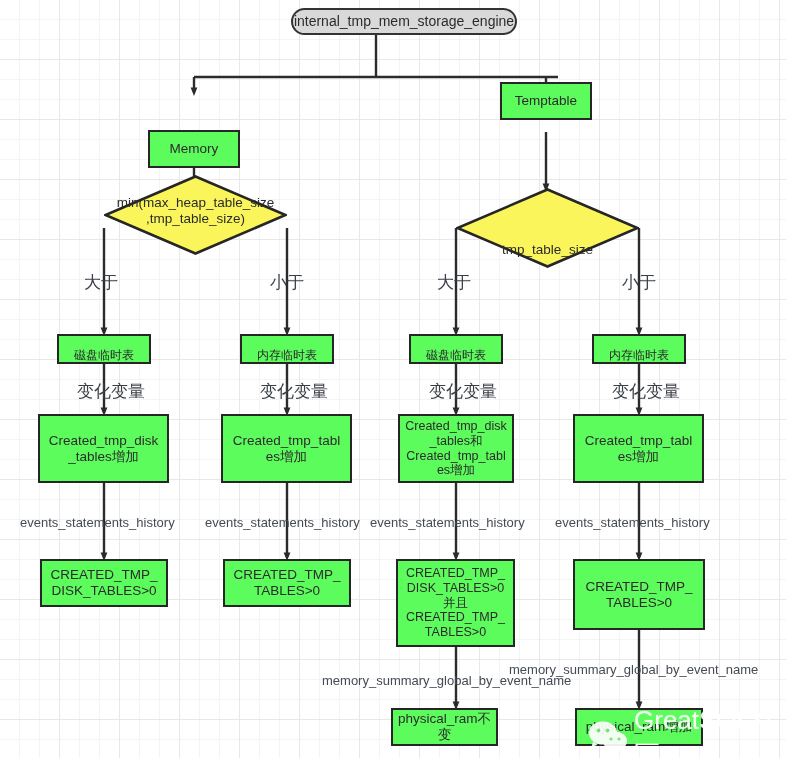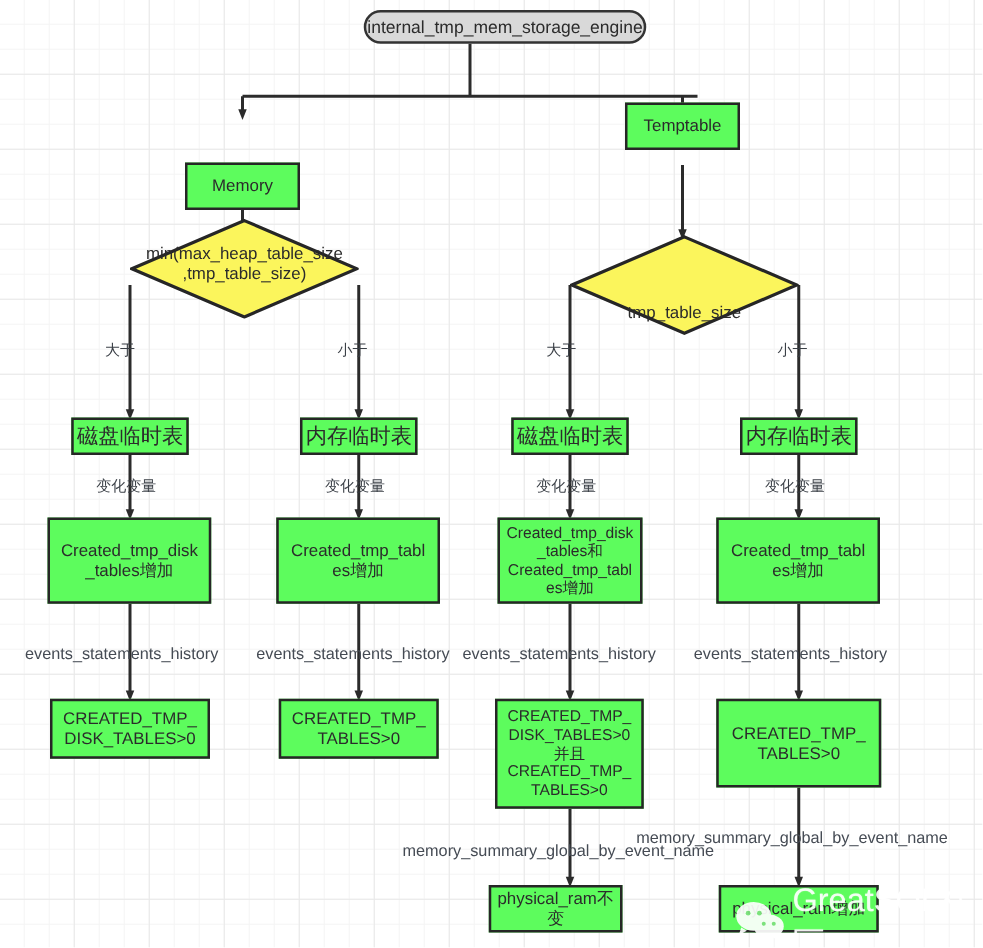--- a/index.html
+++ b/index.html
@@ -44,21 +44,21 @@
     background: #d9d9d9;
     border: 2px solid #333333;
     border-radius: 14px;
     font-size: 14px;
   }
   .node.green {
     background: #5dfc5d;
     border: 2.5px solid #262626;
     font-size: 13.5px;
   }
-  .node.green.small { font-size: 17px; }
+  .node.green.small { font-size: 12px; align-items: flex-end; }
   .node.diamond-wrap {
     background: transparent;
     border: none;
     font-size: 13.5px;
     overflow: visible;
   }
   .diamond-shape {
     position: absolute;
     left: 0; top: 0;
     width: 100%;
@@ -72,21 +72,21 @@
   }
   .edge-label {
     position: absolute;
     color: #454b54;
     font-size: 13px;
     white-space: nowrap;
     line-height: 1;
   }
   .edge-label.cn {
     color: #3a3f46;
-    font-size: 12px;
+    font-size: 17px;
   }
   .watermark {
     position: absolute;
     z-index: 5;
     pointer-events: none;
     display: flex;
     align-items: center;
     gap: 4px;
     opacity: 0.92;
   }

